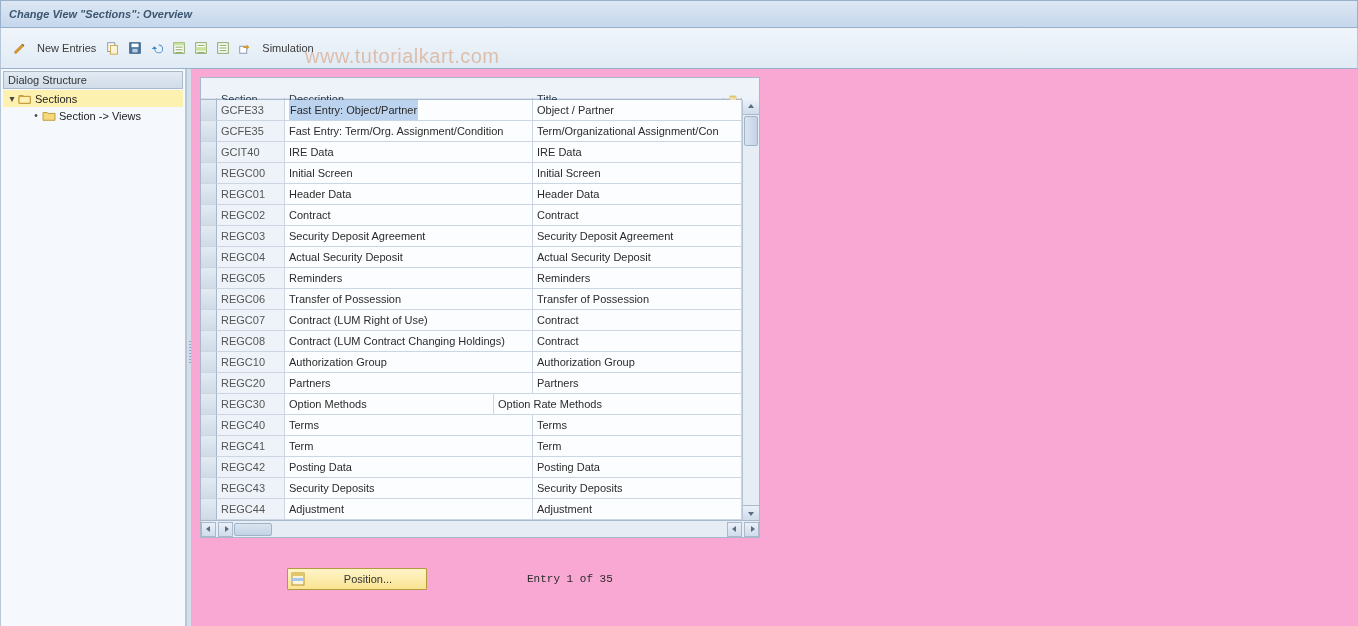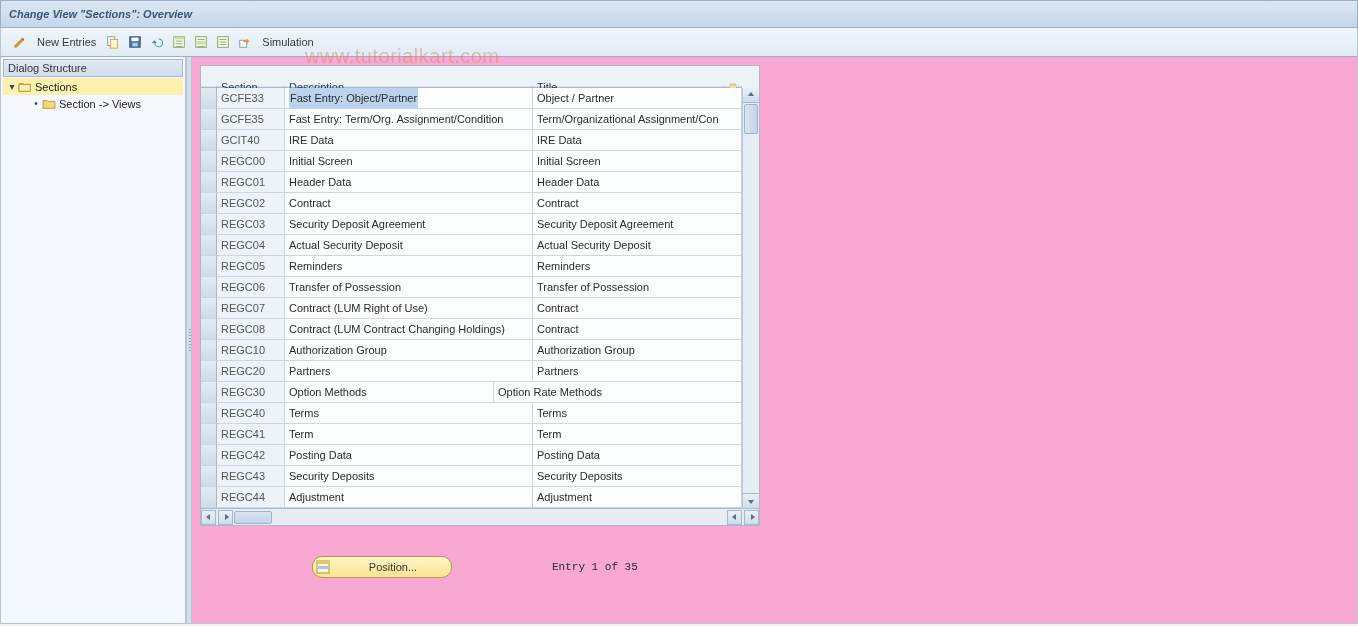--- a/index.html
+++ b/index.html
@@ -10,21 +10,21 @@
     .title-bar {
       height: 28px;
       background: linear-gradient(to bottom, #dce7f3 0%, #c5d7ec 100%);
       border: 1px solid #9ab0c8;
       display: flex; align-items: center; padding: 0 8px;
       color: #3c566f; font-weight: bold; font-style: italic; font-size: 13px;
     }
 
     
     .toolbar {
-      height: 29px;
+      height: 41px;
       background: linear-gradient(to bottom, #f0f5fb 0%, #e1ebf5 100%);
       border-left: 1px solid #b8c7d8; border-right: 1px solid #b8c7d8; border-bottom: 1px solid #9ab0c8;
       display: flex; align-items: center; padding: 0 8px;
     }
     .btn {
       height: 22px; min-width: 22px;
       border: 1px solid transparent; background: transparent;
       display: flex; align-items: center; justify-content: center;
       cursor: pointer; padding: 0 3px; border-radius: 2px; color: #333;
     }
@@ -116,23 +116,23 @@
     }
     .hs-btn{width:15px;height:15px;background:linear-gradient(to bottom,#eaf0f8,#cfdceb);border:1px solid #a9b9cb;display:flex;align-items:center;justify-content:center;cursor:pointer;}
     .hs-spacer{width:2px;}
     .hs-track{flex:1;height:15px;position:relative;}
     .hs-thumb-left{position:absolute;left:1px;top:1px;height:13px;width:38px;background:linear-gradient(to bottom,#dbe5f0,#c3d2e4);border:1px solid #9fb3c9;border-radius:2px;}
     .hcell svg, .vs-btn svg, .hs-btn svg { width:8px;height:8px; }
 
     
     .footer-area { width: 560px; margin-top: 30px; display:flex; align-items:center; }
     .position-btn {
-      margin-left: 112px; width: 140px; height: 22px;
+      margin-left: 87px; width: 140px; height: 22px;
       background: linear-gradient(to bottom, #fff4c8, #f9e492);
-      border: 1px solid #b29a3e; border-radius: 10px;
+      border: 1px solid #b29a3e; border-radius: 1px;
       display: flex; align-items: center; cursor: pointer;
     }
     .position-btn .picon { width: 22px; display:flex;align-items:center;justify-content:center;}
     .position-btn .plabel { flex:1; text-align:center; color: #333; }
     .entry-count { margin-left: 100px; color: #2a2a2a; font-family: Liberation Mono, monospace; }
 
     .arrow { fill: #5a6d82; }
   </style>
 </head>
 <body>

